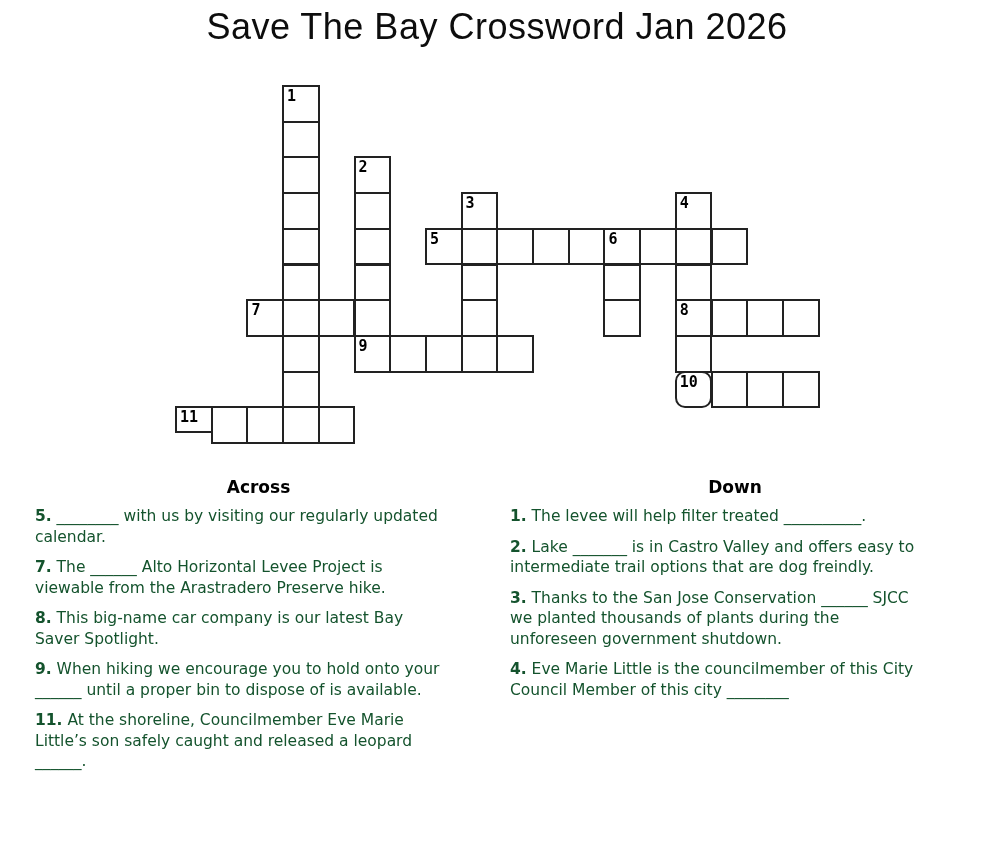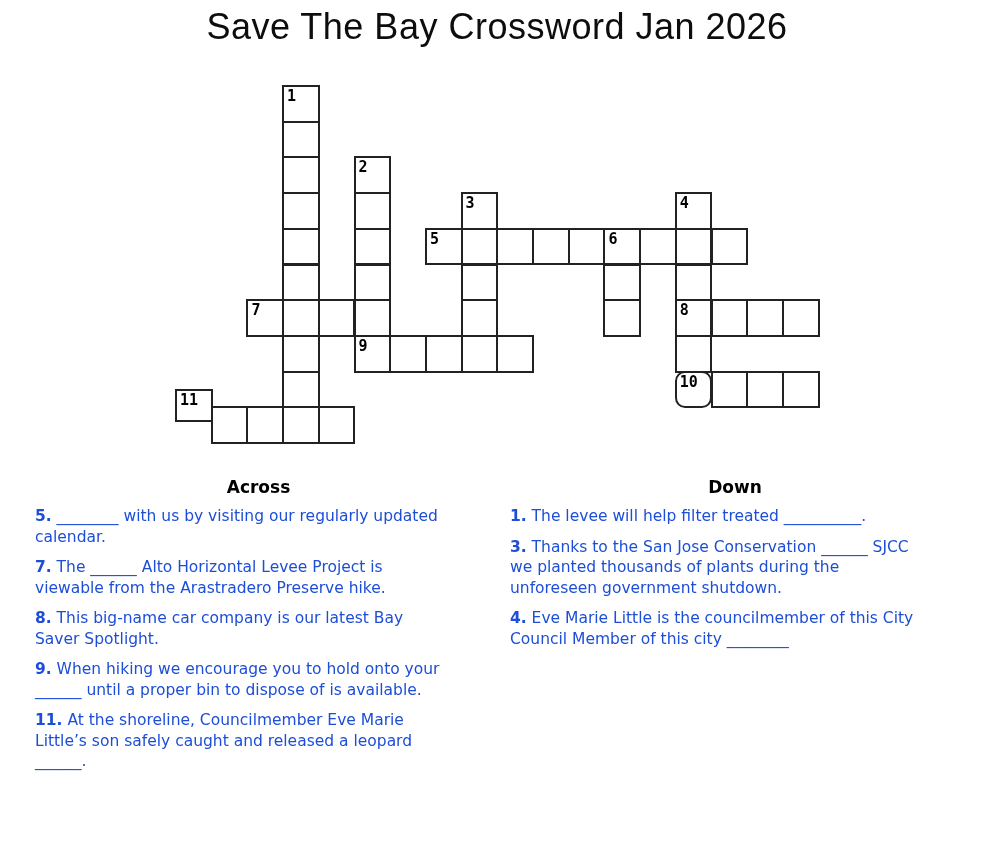--- a/index.html
+++ b/index.html
@@ -68,21 +68,21 @@
     text-align: center;
     margin: 0 0 9px 0;
     color: #000000;
   }
   #across-col .clues-heading { width: 447px; }
   #down-col   .clues-heading { width: 450px; text-align: center; }
   .clue {
     margin: 0 0 10px 0;
     font-size: 15.5px;
     line-height: 20.5px;
-    color: #1d4ed8;
+    color: #14532d;
   }
   .clue .clue-num {
     font-weight: bold;
   }
   .clue .clue-text {
     white-space: pre-line;
   }
 </style>
 </head>
 <body>
@@ -152,21 +152,21 @@
       <div class="cell" style="left: 317.8px; top: 299.2px; width: 37.7px; height: 37.7px; border-color: rgb(34, 34, 34);"></div>
       <div class="cell" style="left: 710.5px; top: 299.2px; width: 37.7px; height: 37.7px; border-color: rgb(34, 34, 34);"></div>
       <div class="cell" style="left: 746.2px; top: 299.2px; width: 37.7px; height: 37.7px; border-color: rgb(34, 34, 34);"></div>
       <div class="cell" style="left: 781.9px; top: 299.2px; width: 37.7px; height: 37.7px; border-color: rgb(34, 34, 34);"></div>
       <div class="cell" style="left: 389.2px; top: 334.9px; width: 37.7px; height: 37.7px; border-color: rgb(34, 34, 34);"></div>
       <div class="cell" style="left: 424.9px; top: 334.9px; width: 37.7px; height: 37.7px; border-color: rgb(34, 34, 34);"></div>
       <div class="cell" style="left: 496.3px; top: 334.9px; width: 37.7px; height: 37.7px; border-color: rgb(34, 34, 34);"></div>
       <div class="cell" style="left: 710.5px; top: 370.6px; width: 37.7px; height: 37.7px; border-color: rgb(34, 34, 34);"></div>
       <div class="cell" style="left: 746.2px; top: 370.6px; width: 37.7px; height: 37.7px; border-color: rgb(34, 34, 34);"></div>
       <div class="cell" style="left: 781.9px; top: 370.6px; width: 37.7px; height: 37.7px; border-color: rgb(34, 34, 34);"></div>
-      <div class="cell" style="left: 175px; top: 389px; width: 37.7px; height: 33px; border-color: rgb(34, 34, 34);">
+      <div class="cell" style="left: 175px; top: 406px; width: 37.7px; height: 27px; border-color: rgb(34, 34, 34);">
         <span class="cellnum">11</span>
       </div>
       <div class="cell" style="left: 210.7px; top: 406.3px; width: 37.7px; height: 37.7px; border-color: rgb(34, 34, 34);"></div>
       <div class="cell" style="left: 246.4px; top: 406.3px; width: 37.7px; height: 37.7px; border-color: rgb(34, 34, 34);"></div>
       <div class="cell" style="left: 317.8px; top: 406.3px; width: 37.7px; height: 37.7px; border-color: rgb(34, 34, 34);"></div>
     </div>
 
   <div class="clues-col" id="across-col">
     <div class="clues-heading">Across</div>
     <div>
@@ -181,20 +181,22 @@
         <p class="clue"><span class="clue-num">11.</span><span class="clue-text"> At the shoreline, Councilmember Eve Marie
 Little’s son safely caught and released a leopard
 ______.</span></p>
       </div>
   </div>
 
   <div class="clues-col" id="down-col">
     <div class="clues-heading">Down</div>
     <div>
         <p class="clue"><span class="clue-num">1.</span><span class="clue-text"> The levee will help filter treated __________.</span></p>
+        <p class="clue"><span class="clue-num">2.</span><span class="clue-text"> Lake _______ is in Castro Valley and offers easy to
+intermediate trail options that are dog freindly.</span></p>
         <p class="clue"><span class="clue-num">3.</span><span class="clue-text"> Thanks to the San Jose Conservation ______ SJCC
 we planted thousands of plants during the
 unforeseen government shutdown.</span></p>
         <p class="clue"><span class="clue-num">4.</span><span class="clue-text"> Eve Marie Little is the councilmember of this City
 Council Member of this city ________</span></p>
       </div>
   </div>
 
 </div>
 

